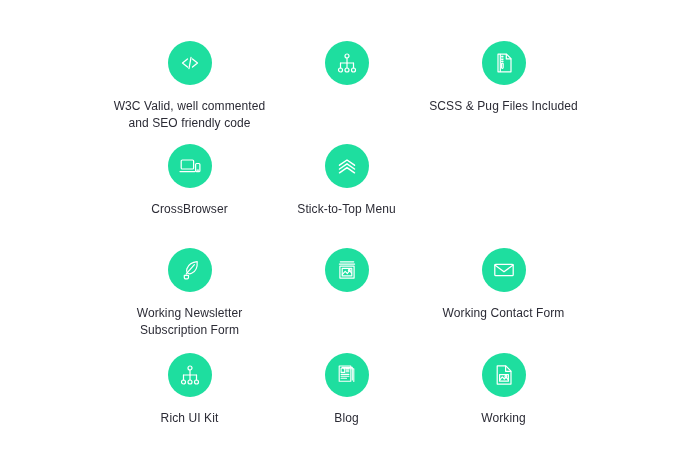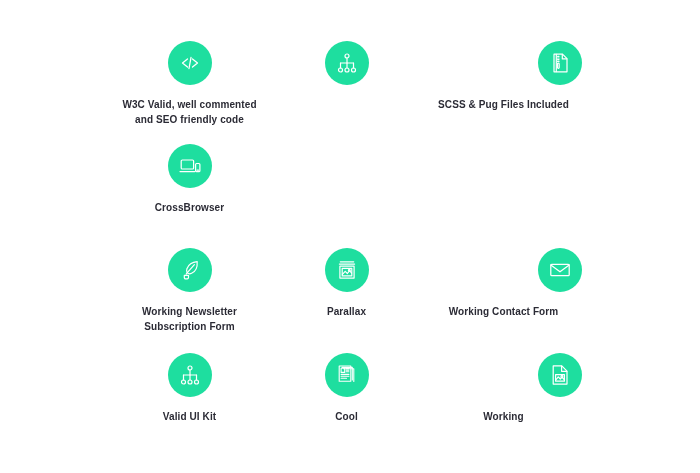--- a/index.html
+++ b/index.html
@@ -36,33 +36,33 @@
     display: flex;
     align-items: center;
     justify-content: center;
     flex: none;
   }
   .icon-circle svg {
     display: block;
   }
   .feature-label {
     margin-top: 13px;
-    font-size: 10px;
-    font-weight: bold;
+    font-size: 12px;
+    font-weight: normal;
     line-height: 1.45;
     letter-spacing: 0.1px;
     color: #2b2b35;
     white-space: pre-line;
     width: 157px;
   }
 
   
   .col-0 { left: 111px; }
   .col-1 { left: 268px; }
-  .col-2 { left: 425px; align-items: flex-end; }
+  .col-2 { left: 425px; }
 
   
   .row-0 { top: 41px; }
   .row-1 { top: 144px; }
   .row-2 { top: 248px; }
   .row-3 { top: 353px; }
 </style>
 </head>
 <body>
 
@@ -112,20 +112,30 @@
       <div class="icon-circle">
         <svg width="24" height="24" viewBox="0 0 24 24" fill="none" stroke="#ffffff" stroke-width="1.2" stroke-linecap="round" stroke-linejoin="round">
           <rect x="3.2" y="6" width="12.4" height="9" rx="1.1"></rect>
           <line x1="2" y1="17.6" x2="16.8" y2="17.6"></line>
           <rect x="17.6" y="9.5" width="4.3" height="8.2" rx="1"></rect>
           <line x1="19" y1="16.2" x2="20.5" y2="16.2"></line>
         </svg>
       </div>
       <div class="feature-label">CrossBrowser</div>
     </div>
+    <div class="feature-item col-1 row-1">
+      <div class="icon-circle">
+        <svg width="24" height="24" viewBox="0 0 24 24" fill="none" stroke="#ffffff" stroke-width="1.5" stroke-linecap="round" stroke-linejoin="round">
+          <polyline points="4.5,11.2 12,6 19.5,11.2"></polyline>
+          <polyline points="4.5,15 12,9.8 19.5,15"></polyline>
+          <polyline points="4.5,18.8 12,13.6 19.5,18.8"></polyline>
+        </svg>
+      </div>
+      <div class="feature-label">Stick-to-Top Menu</div>
+    </div>
     <div class="feature-item col-0 row-2">
       <div class="icon-circle">
         <svg width="24" height="24" viewBox="0 0 24 24" fill="none" stroke="#ffffff" stroke-width="1.2" stroke-linecap="round" stroke-linejoin="round">
           <path d="M19.2 3.6c-5.4 0.4-9 3.6-10.3 7.1-0.6 1.7-0.3 3.3 0.6 4.2 0.9 0.9 2.5 1.1 4.1 0.4 3.5-1.5 6-5.3 5.6-11.7z"></path>
           <line x1="16.4" y1="6.6" x2="9.3" y2="14.6"></line>
           <line x1="9.3" y1="14.6" x2="8.2" y2="16.1"></line>
           <path d="M6.3 17.4h4.2v2.2a1.3 1.3 0 0 1-1.3 1.3H7.6a1.3 1.3 0 0 1-1.3-1.3z"></path>
         </svg>
       </div>
       <div class="feature-label">Working Newsletter
@@ -135,21 +145,20 @@
       <div class="icon-circle">
         <svg width="24" height="24" viewBox="0 0 24 24" fill="none" stroke="#ffffff" stroke-width="1.2" stroke-linecap="round" stroke-linejoin="round">
           <line x1="5.3" y1="3.8" x2="18.7" y2="3.8"></line>
           <line x1="4.4" y1="6.1" x2="19.6" y2="6.1"></line>
           <path d="M4.9 8.2h14.2v11.9H4.9z"></path>
           <rect x="7.2" y="10.3" width="9.6" height="7.6"></rect>
           <polyline points="7.4,16.4 10.2,13.3 12.4,15.5 14.6,12.6 16.6,15.2"></polyline>
           <circle cx="14.3" cy="12.3" r="0.9"></circle>
         </svg>
       </div>
-      <div class="feature-label">Parallax</div>
     </div>
     <div class="feature-item col-2 row-2">
       <div class="icon-circle">
         <svg width="24" height="24" viewBox="0 0 24 24" fill="none" stroke="#ffffff" stroke-width="1.25" stroke-linecap="round" stroke-linejoin="round">
           <rect x="2.8" y="6.3" width="18.4" height="11.4" rx="0.9"></rect>
           <polyline points="2.8,7 12,13.8 21.2,7"></polyline>
         </svg>
       </div>
       <div class="feature-label">Working Contact Form</div>
     </div>
@@ -160,38 +169,38 @@
           <circle cx="5.5" cy="19" r="2"></circle>
           <circle cx="12" cy="19" r="2"></circle>
           <circle cx="18.5" cy="19" r="2"></circle>
           <line x1="12" y1="7" x2="12" y2="12"></line>
           <line x1="5.5" y1="12" x2="18.5" y2="12"></line>
           <line x1="5.5" y1="12" x2="5.5" y2="17"></line>
           <line x1="12" y1="12" x2="12" y2="17"></line>
           <line x1="18.5" y1="12" x2="18.5" y2="17"></line>
         </svg>
       </div>
-      <div class="feature-label">Valid UI Kit</div>
+      <div class="feature-label">Rich UI Kit</div>
     </div>
     <div class="feature-item col-1 row-3">
       <div class="icon-circle">
         <svg width="24" height="24" viewBox="0 0 24 24" fill="none" stroke="#ffffff" stroke-width="1.1" stroke-linecap="round" stroke-linejoin="round">
           <path d="M8.6 5.8h10.2v12.6"></path>
           <path d="M7.1 4.4h10.2v12.6"></path>
           <rect x="4.2" y="3" width="11.6" height="15.2"></rect>
           <rect x="6.1" y="5.2" width="3.6" height="4.2"></rect>
           <line x1="11.2" y1="5.4" x2="13.9" y2="5.4"></line>
           <line x1="11.2" y1="7.1" x2="13.9" y2="7.1"></line>
           <line x1="11.2" y1="8.8" x2="13.9" y2="8.8"></line>
           <line x1="6.1" y1="11.4" x2="13.9" y2="11.4"></line>
           <line x1="6.1" y1="13.3" x2="13.9" y2="13.3"></line>
           <line x1="6.1" y1="15.2" x2="11.5" y2="15.2"></line>
         </svg>
       </div>
-      <div class="feature-label">Cool</div>
+      <div class="feature-label">Blog</div>
     </div>
     <div class="feature-item col-2 row-3">
       <div class="icon-circle">
         <svg width="24" height="24" viewBox="0 0 24 24" fill="none" stroke="#ffffff" stroke-width="1.2" stroke-linecap="round" stroke-linejoin="round">
           <path d="M5.2 2.9h8.6L19 8.1V21.1H5.2z"></path>
           <polyline points="13.6,3.1 13.6,8.3 18.8,8.3"></polyline>
           <rect x="7.6" y="11.6" width="8.8" height="6.6"></rect>
           <polyline points="7.8,16.9 10.3,13.9 12.3,16 14,14 16.2,16.6"></polyline>
           <circle cx="13.9" cy="13.4" r="0.95"></circle>
         </svg>

